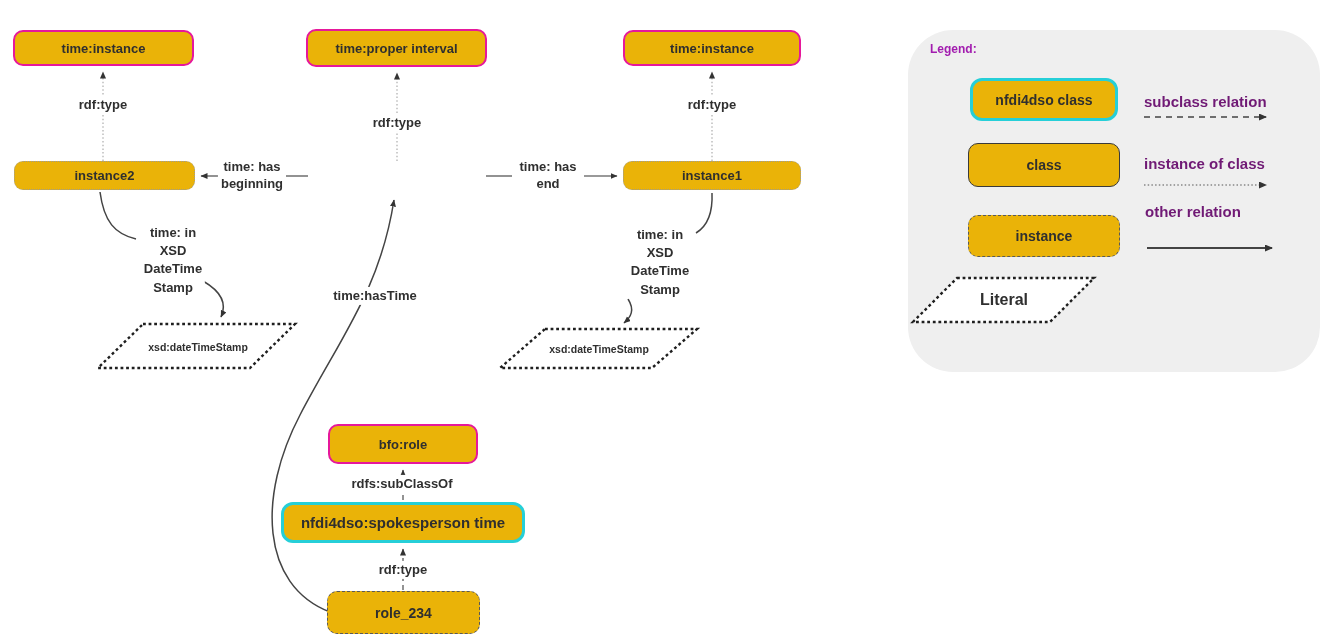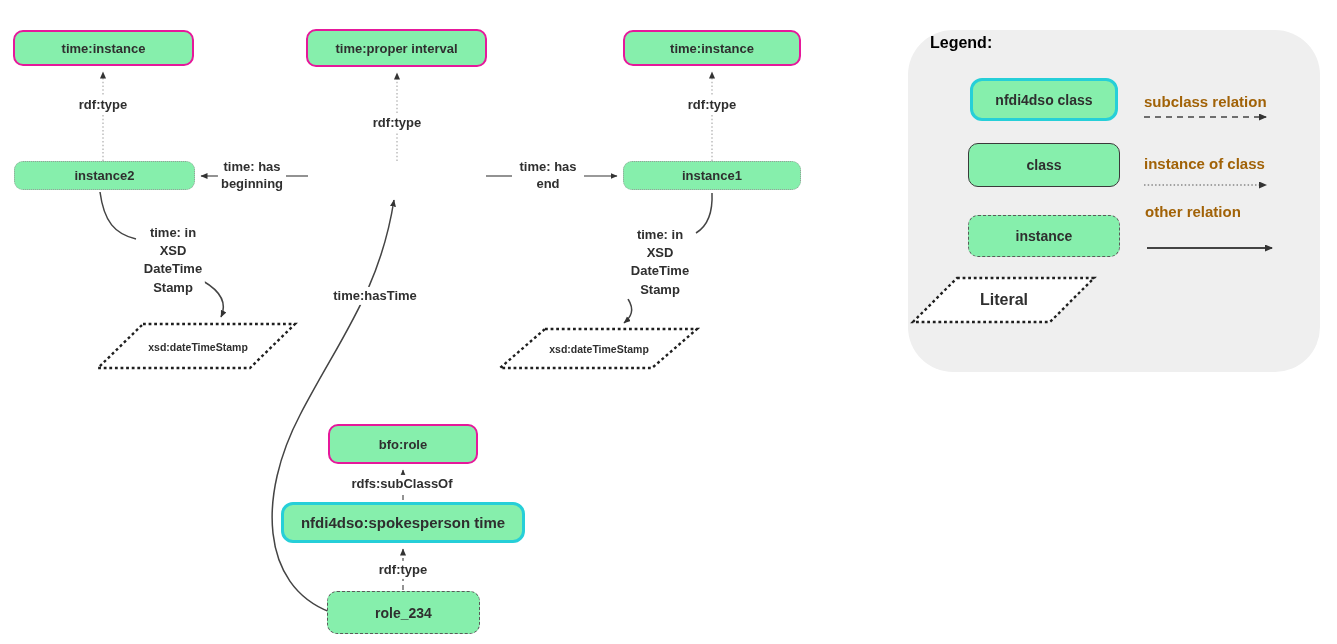--- a/index.html
+++ b/index.html
@@ -2,42 +2,42 @@
 <html><head>
 <meta charset="utf-8">
 <style>
   html,body{margin:0;padding:0;background:#ffffff;}
   .canvas{
     position:relative;width:1337px;height:644px;background:#ffffff;overflow:hidden;
     font-family:"Liberation Sans","DejaVu Sans",sans-serif;color:#2f2f2f;
   }
   svg{position:absolute;left:0;top:0;}
   .box{
-    position:absolute;box-sizing:border-box;background:#86efac;border-radius:10px;
+    position:absolute;box-sizing:border-box;background:#eab308;border-radius:10px;
     display:flex;align-items:center;justify-content:center;text-align:center;
     font-weight:700;font-size:13px;color:#2f2f2f;
   }
   .b-magenta{border:2px solid #e6189b;}
   .b-cyan{border:3px solid #26cfd8;border-radius:12px;font-size:15px;}
   .b-dotted{border:1.5px dotted #9a9a9a;border-radius:9px;}
   .b-dashed{border:1.6px dashed #5a5a5a;font-size:14px;}
   .b-solid{border:1.5px solid #3a3a3a;}
   .lbl{
     position:absolute;transform:translate(-50%,-50%);
     font-weight:700;font-size:13px;line-height:1.4;color:#2f2f2f;
     text-align:center;white-space:pre-line;background:#ffffff;padding:0 3px;
   }
   .lbl-sm{font-size:10.5px;padding:0;background:transparent;}
   .legend{
     position:absolute;left:908px;top:30px;width:412px;height:342px;
     background:#efefef;border-radius:45px;
   }
   .legend .box{font-size:14px;margin-left:40px;}
-  .legend-title{position:absolute;left:22px;top:4px;font-weight:700;font-size:16px;color:#000000;}
-  .rel-lbl{position:absolute;font-weight:700;font-size:15px;color:#a16207;background:transparent;}
+  .legend-title{position:absolute;left:22px;top:12px;font-weight:700;font-size:12px;color:#a21caf;}
+  .rel-lbl{position:absolute;font-weight:700;font-size:15px;color:#701a75;background:transparent;}
 </style>
 </head>
 <body>
 
 <div class="canvas">
 
   <svg width="1337" height="644" viewBox="0 0 1337 644">
     <defs>
       <marker id="arrow" markerWidth="8" markerHeight="7" refX="6.5" refY="3" orient="auto" markerUnits="userSpaceOnUse">
         <path d="M0,0 L7,3 L0,6 Z" fill="#333333"></path>

